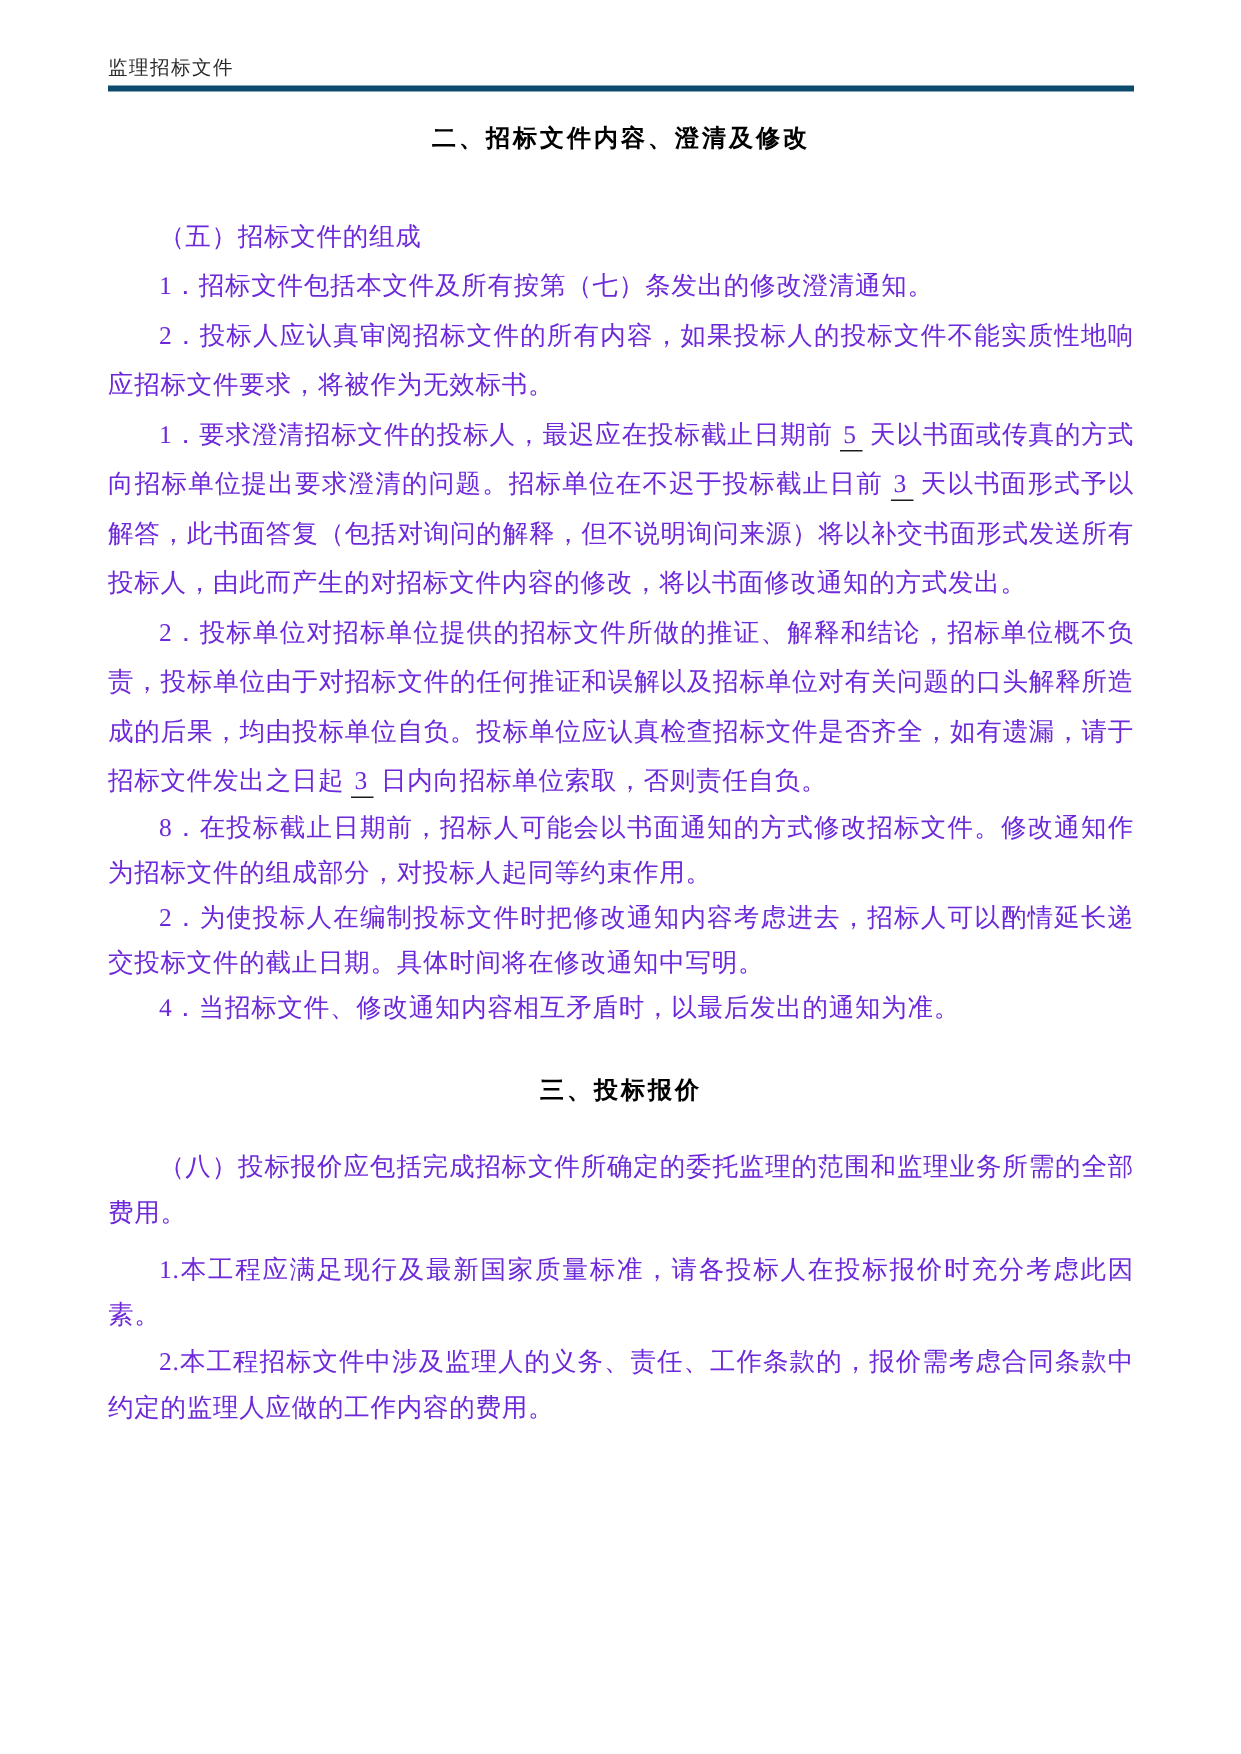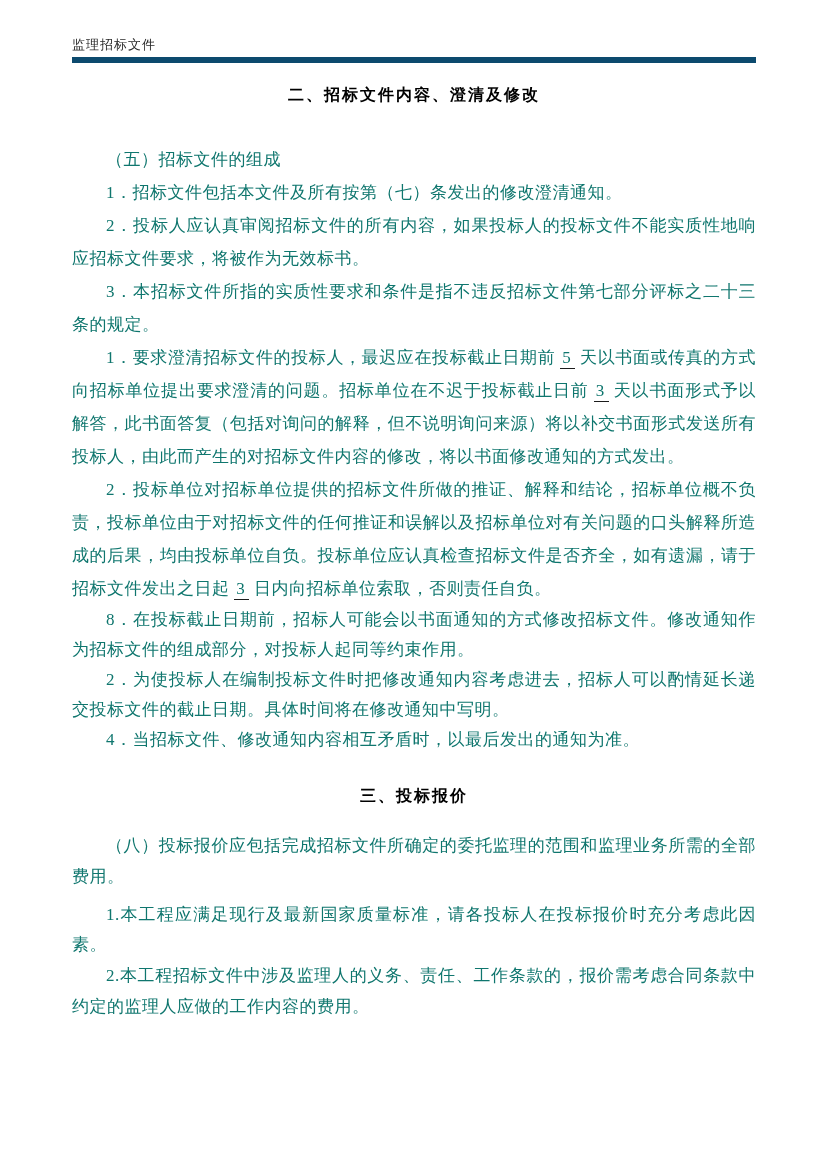--- a/index.html
+++ b/index.html
@@ -20,21 +20,21 @@
     width: 827px;
     height: 1169px;
     padding: 36px 71px 0 72px;
     background: #ffffff;
   }
   .page-header {
     font-size: 13px;
     line-height: 18px;
     letter-spacing: 1px;
     color: #2a2a2a;
-    border-bottom: 6px solid #0c4a6e;
+    border-bottom: 4px solid #0c4a6e;
     padding-bottom: 3px;
   }
   .doc-title {
     font-family: "Liberation Sans", "DejaVu Sans", sans-serif;
     font-weight: bold;
     font-size: 16px;
     line-height: 30px;
     text-align: center;
     color: #000000;
     letter-spacing: 2px;
@@ -43,21 +43,21 @@
   .doc-title.second {
     margin: 26px 0 19px 0;
   }
   .para {
     margin: 0;
     font-size: 17px;
     line-height: 33px;
     text-align: justify;
     text-justify: inter-character;
     text-indent: 2em;
-    color: #0f766e;
+    color: #6d28d9;
     letter-spacing: 0.5px;
   }
   .para.lh30 { line-height: 30px; }
   .para.lh31 { line-height: 31px; }
   .para.gap8 { margin-top: 8px; }
   .u {
     border-bottom: 1px solid #1c1c1c;
     padding: 0 4px 1px 2px;
   }
 </style>
@@ -71,21 +71,20 @@
   </div>
 
   <h1 class="doc-title">二、招标文件内容、澄清及修改</h1>
 
   <p class="para">（五）招标文件的组成</p>
 
   <p class="para">1．招标文件包括本文件及所有按第（七）条发出的修改澄清通知。</p>
 
   <p class="para">2．投标人应认真审阅招标文件的所有内容，如果投标人的投标文件不能实质性地响应招标文件要求，将被作为无效标书。</p>
 
-  <p class="para">3．本招标文件所指的实质性要求和条件是指不违反招标文件第七部分评标之二十三条的规定。</p>
 
 
   <p class="para"><span>1．要求澄清招标文件的投标人，最迟应在投标截止日期前 </span><span class="u">5</span><span> 天以书面或传真的方式向招标单位提出要求澄清的问题。招标单位在不迟于投标截止日前 </span><span class="u">3</span><span> 天以书面形式予以解答，此书面答复（包括对询问的解释，但不说明询问来源）将以补交书面形式发送所有投标人，由此而产生的对招标文件内容的修改，将以书面修改通知的方式发出。</span></p>
 
   <p class="para"><span>2．投标单位对招标单位提供的招标文件所做的推证、解释和结论，招标单位概不负责，投标单位由于对招标文件的任何推证和误解以及招标单位对有关问题的口头解释所造成的后果，均由投标单位自负。投标单位应认真检查招标文件是否齐全，如有遗漏，请于招标文件发出之日起 </span><span class="u">3</span><span> 日内向招标单位索取，否则责任自负。</span></p>
 
 
   <p class="para lh30">8．在投标截止日期前，招标人可能会以书面通知的方式修改招标文件。修改通知作为招标文件的组成部分，对投标人起同等约束作用。</p>
 
   <p class="para lh30">2．为使投标人在编制投标文件时把修改通知内容考虑进去，招标人可以酌情延长递交投标文件的截止日期。具体时间将在修改通知中写明。</p>

